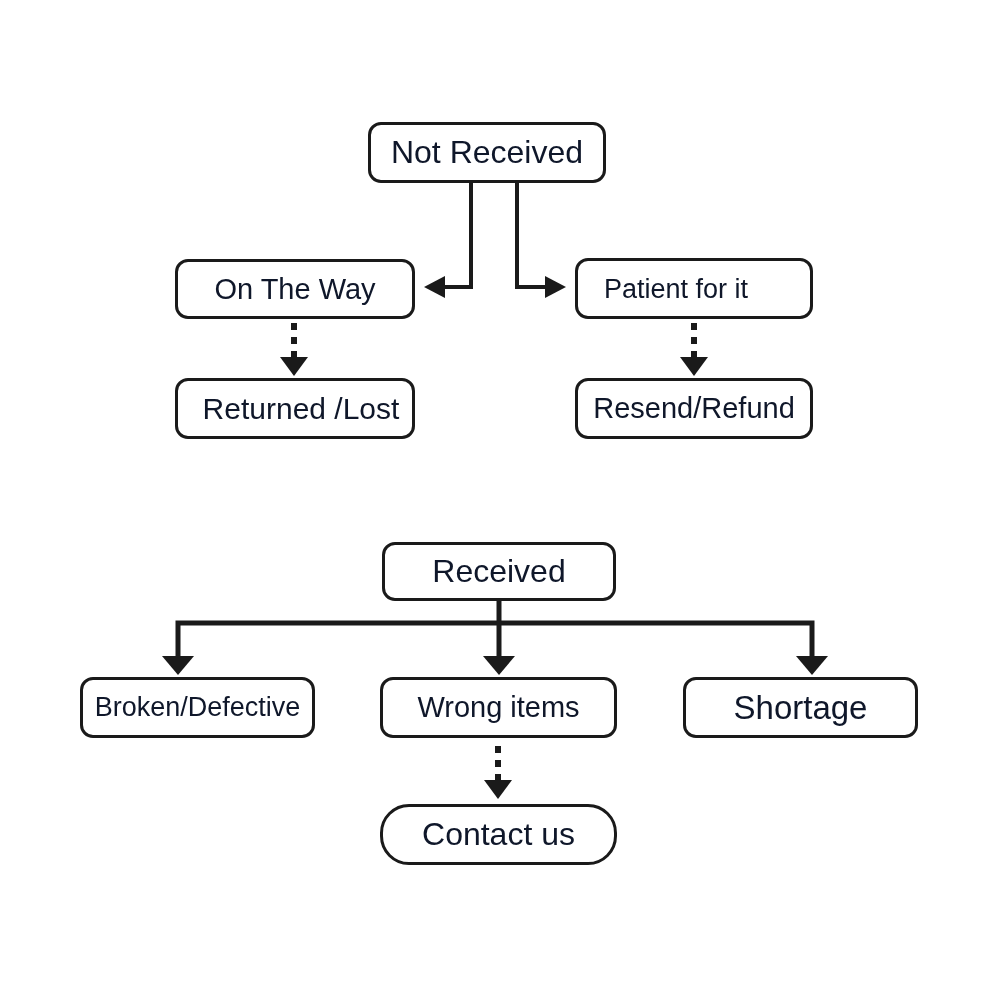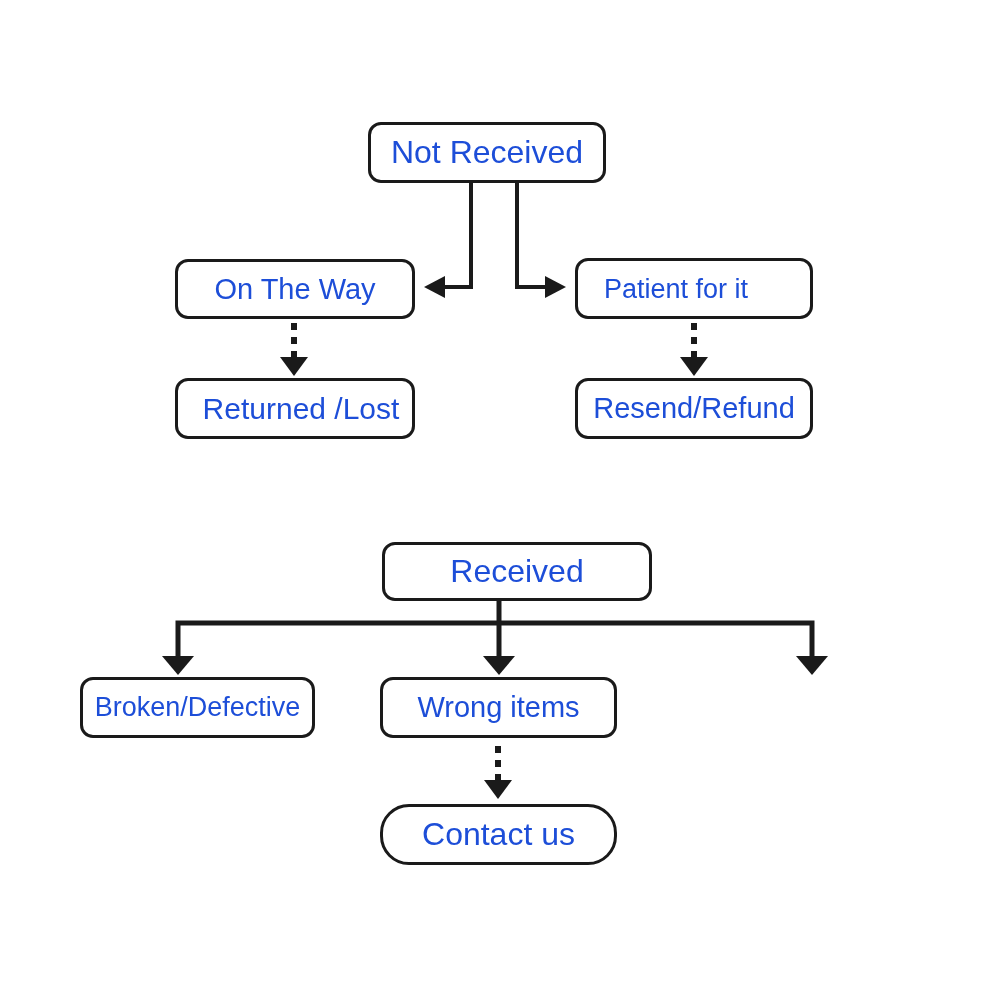--- a/index.html
+++ b/index.html
@@ -22,36 +22,36 @@
 
   .node {
     position: absolute;
     background: #ffffff;
     border: 3px solid #1a1a1a;
     border-radius: 13px;
     display: flex;
     align-items: center;
     justify-content: center;
     text-align: center;
-    color: #1d4ed8;
+    color: #0f172a;
     white-space: nowrap;
   }
 
   
   .n-not-received { left: 368px; top: 122px; width: 238px; height: 61px; font-size: 32px; }
   .n-on-the-way   { left: 175px; top: 259px; width: 240px; height: 60px; font-size: 29px; }
   .n-please       { left: 575px; top: 258px; width: 238px; height: 61px; font-size: 27px;
                     justify-content: flex-start; padding-left: 26px; text-align: left;
                     line-height: 30px; white-space: normal; }
   .n-please .line { display: block; }
   .n-returned     { left: 175px; top: 378px; width: 240px; height: 61px; font-size: 30px; padding-left: 12px; }
   .n-resend       { left: 575px; top: 378px; width: 238px; height: 61px; font-size: 29px; }
 
   
-  .n-received     { left: 382px; top: 542px; width: 270px; height: 59px; font-size: 32px; }
+  .n-received     { left: 382px; top: 542px; width: 234px; height: 59px; font-size: 32px; }
   .n-broken       { left: 80px;  top: 677px; width: 235px; height: 61px; font-size: 27px; }
   .n-wrong        { left: 380px; top: 677px; width: 237px; height: 61px; font-size: 29px; }
   .n-shortage     { left: 683px; top: 677px; width: 235px; height: 61px; font-size: 33px; }
   .n-contact      { left: 380px; top: 804px; width: 237px; height: 61px; font-size: 32px; border-radius: 29px; }
 
   .edge-solid { stroke: #1a1a1a; stroke-width: 4; fill: none; }
   .edge-thick { stroke: #1a1a1a; stroke-width: 5; fill: none; }
   .edge-dashed { stroke: #1a1a1a; stroke-width: 6; fill: none; stroke-dasharray: 7 7; }
   .arrowhead { fill: #1a1a1a; stroke: none; }
 </style>
@@ -113,18 +113,21 @@
   </div>
 
   <div class="node n-broken">
     <span>Broken/Defective</span>
   </div>
 
   <div class="node n-wrong">
     <span>Wrong items</span>
   </div>
 
+  <div class="node n-shortage">
+    <span>Shortage</span>
+  </div>
 
   <div class="node n-contact">
     <span>Contact us</span>
   </div>
 
 </div>
 
 </body></html>

